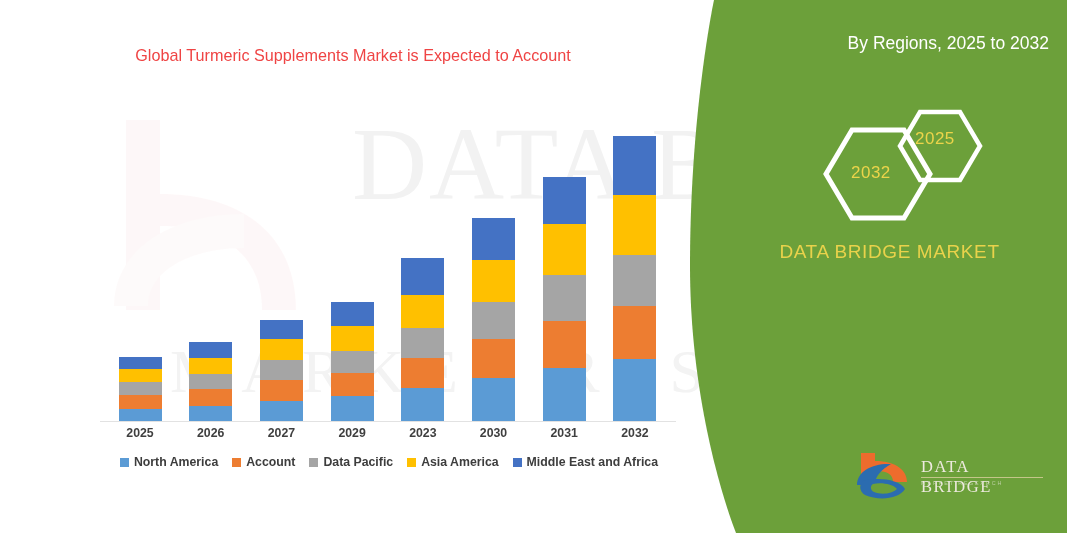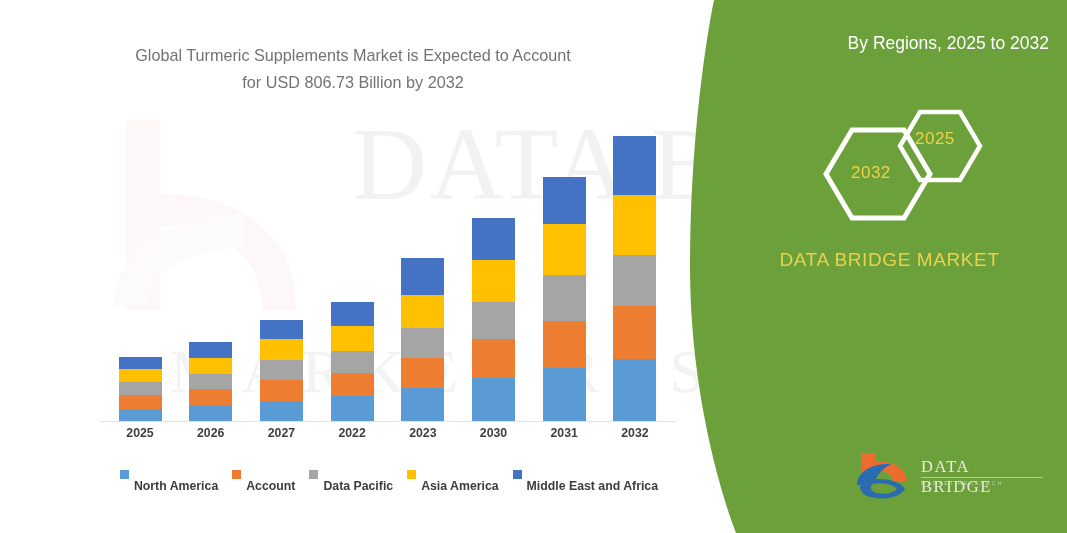--- a/index.html
+++ b/index.html
@@ -72,21 +72,21 @@
   .hex-label {
     position: absolute;
     color: #ecd44a;
     font-size: 17px;
     letter-spacing: .5px;
   }
   .hex-label.y2032 { left: 139px; top: 163px; }
   .hex-label.y2025 { left: 203px; top: 129px; }
   .brand-text {
     position: absolute;
-    top: 246px; left: 20px; right: 20px;
+    top: 238px; left: 20px; right: 20px;
     text-align: center;
     color: #e9d24b;
     font-size: 19px;
     line-height: 28px;
     letter-spacing: .6px;
   }
 
   
   .logo-box {
     position: absolute;
@@ -116,21 +116,21 @@
     background: #d9cf9e;
     opacity: .8;
   }
 
   
   .headline {
     position: absolute;
     top: 42px; left: 68px;
     width: 570px;
     text-align: center;
-    color: #737373;
+    color: #ef4444;
     font-size: 16.2px;
     line-height: 27px;
     font-family: "Liberation Sans", sans-serif;
   }
 
   
   .chart {
     position: absolute;
     left: 100px; top: 126px;
     width: 575px; height: 296px;
@@ -199,21 +199,20 @@
   .legend-swatch {
     width: 9px; height: 9px;
     display: inline-block;
     flex: 0 0 auto;
   }
   .legend-label {
     color: #3d3d3d;
     font-size: 12.3px;
     font-weight: bold;
     font-family: "Liberation Sans", sans-serif;
-    margin-top: 24px;
   }
 
   
   .footer {
     position: absolute;
     left: 84px; top: 508px;
     width: 590px;
     display: flex;
     justify-content: space-between;
     color: #4a4a4a;
@@ -230,21 +229,20 @@
   <svg class="wm-logo" viewBox="0 0 250 280" aria-hidden="true">
     <path d="M30 10 L64 10 L64 200 L30 200 Z" fill="#fdf1f2"></path>
     <path d="M64 84 C150 84 200 128 200 200 L166 200 C166 146 128 116 64 116 Z" fill="#fdf1f2"></path>
     <path d="M18 196 C18 140 74 104 148 104 L148 138 C96 138 52 160 52 196 Z" fill="#fdf6f6"></path>
   </svg>
   <div class="wm-letter wm-top">DATA BRIDGE</div>
   <div class="wm-letter wm-bottom">MARKET RESEARCH</div>
 
   <div class="headline">
     <div>Global Turmeric Supplements Market is Expected to Account</div>
-    <div>for USD 806.73 Billion by 2032</div>
   </div>
 
   <div class="chart">
     <div class="plot" id="plot">
         <div class="bar-col">
           <div class="bar">
             <div class="seg" style="background: rgb(91, 155, 213); height: 13.269px;"></div>
             <div class="seg" style="background: rgb(237, 125, 49); height: 13.269px;"></div>
             <div class="seg" style="background: rgb(165, 165, 165); height: 13.269px;"></div>
             <div class="seg" style="background: rgb(255, 192, 0); height: 13.269px;"></div>
@@ -314,21 +312,21 @@
             <div class="seg" style="background: rgb(68, 114, 196); height: 59.2px;"></div>
           </div>
         </div>
       </div>
   </div>
   <div class="axis-line"></div>
   <div class="xlabels" id="xlabels">
       <div class="xlabel">2025</div>
       <div class="xlabel">2026</div>
       <div class="xlabel">2027</div>
-      <div class="xlabel">2022</div>
+      <div class="xlabel">2029</div>
       <div class="xlabel">2023</div>
       <div class="xlabel">2030</div>
       <div class="xlabel">2031</div>
       <div class="xlabel">2032</div>
     </div>
   <div class="legend" id="legend">
       <div class="legend-item">
         <span class="legend-swatch" style="background: rgb(91, 155, 213);"></span>
         <span class="legend-label">North America</span>
       </div>

